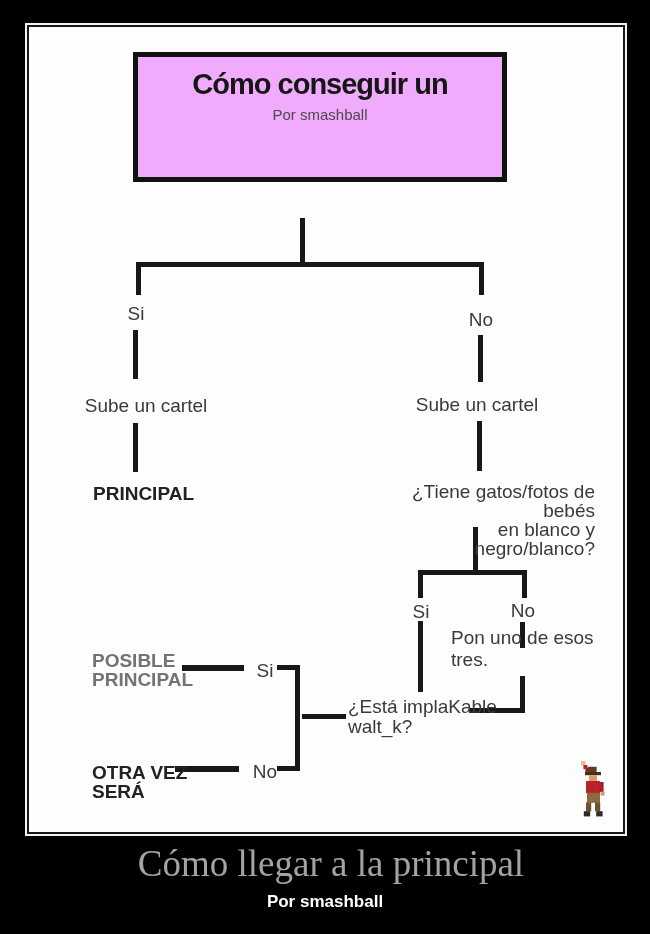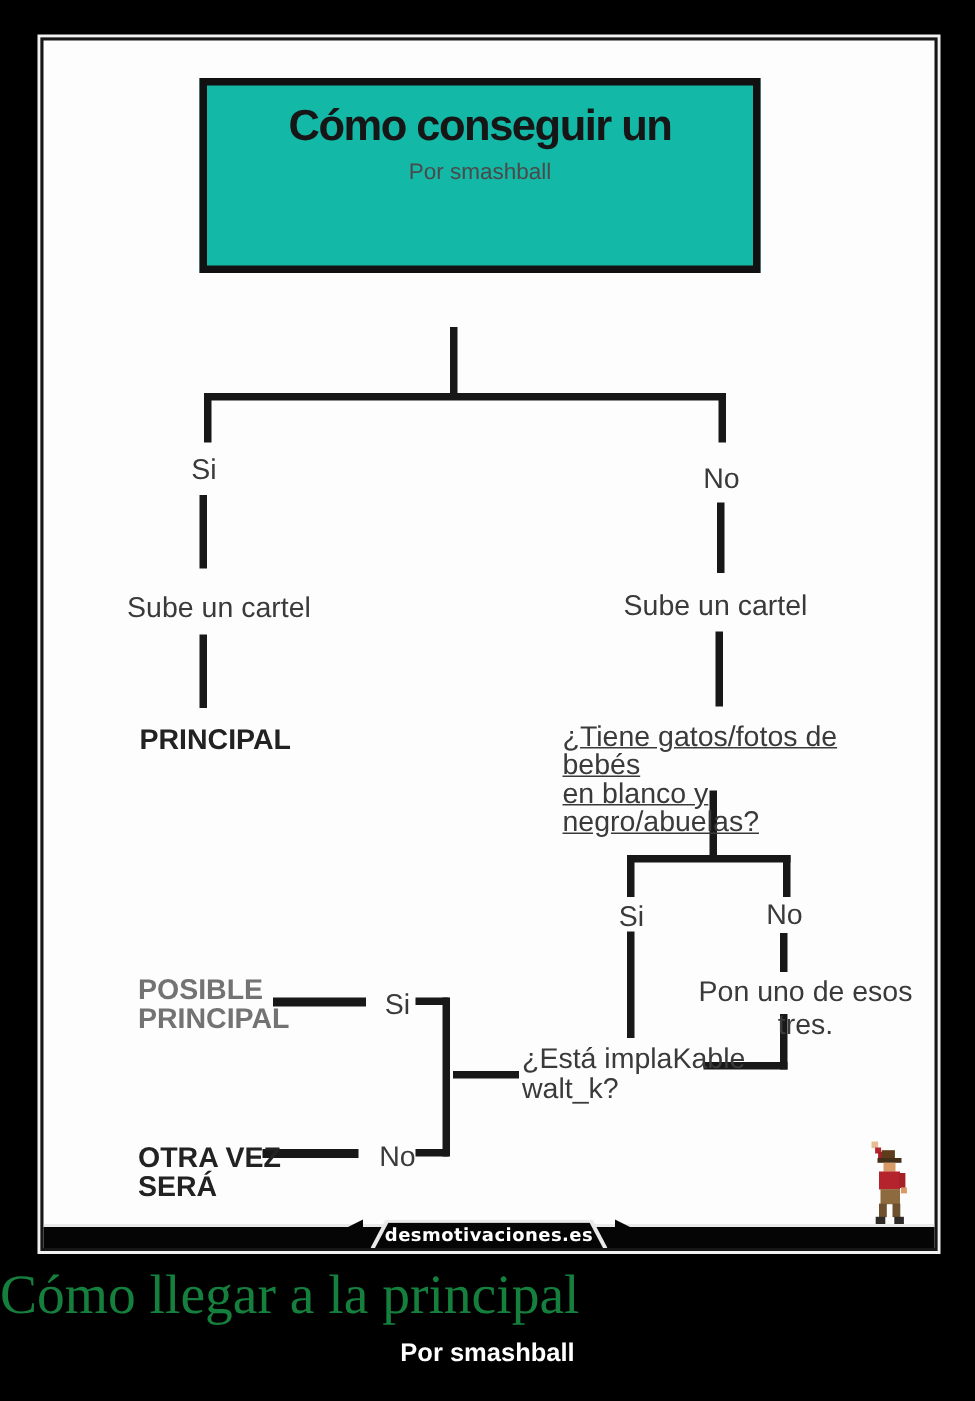--- a/index.html
+++ b/index.html
@@ -5,21 +5,21 @@
   html,body{margin:0;padding:0;background:#000;}
   .page{position:relative;width:650px;height:934px;background:#000;overflow:hidden;
         font-family:"Liberation Sans",sans-serif;}
 
   
   .photo-frame{position:absolute;left:25px;top:23px;border:2px solid #f2f2f2;background:#000;}
   .photo{position:relative;width:594px;height:805px;border:2px solid #161616;background:#fdfdfd;}
 
   
   .title-box{position:absolute;left:104px;top:25px;width:374px;height:130px;box-sizing:border-box;
-             border:5px solid #111;text-align:center;padding-top:11px;background:#14b8a6;}
+             border:5px solid #111;text-align:center;padding-top:11px;background:#f0abfc;}
   .title-line{font-weight:bold;font-size:29px;line-height:33px;color:#161616;letter-spacing:-1px;}
   .title-byline{font-size:15px;color:#4a4a4a;margin-top:5px;}
 
   
   .ln{position:absolute;background:#181818;}
   .ln-stem{left:271px;top:191px;width:5px;height:44px;}
   .ln-split1{left:107px;top:235px;width:348px;height:5px;}
   .ln-drop1l{left:107px;top:235px;width:5px;height:33px;}
   .ln-drop1r{left:450px;top:235px;width:5px;height:33px;}
   .ln-v2l{left:104px;top:303px;width:5px;height:49px;}
@@ -43,24 +43,24 @@
 
   
   .lbl{position:absolute;font-size:19px;color:#3a3a3a;}
   .q1{left:75px;top:162px;width:400px;text-align:center;font-size:16px;}
   .q1 .red{color:#cc2222;font-weight:bold;}
   .lbl-si1{left:87px;top:276px;width:40px;text-align:center;}
   .lbl-no1{left:432px;top:282px;width:40px;text-align:center;}
   .lbl-sube-l{left:47px;top:368px;width:140px;text-align:center;}
   .lbl-sube-r{left:378px;top:367px;width:140px;text-align:center;}
   .lbl-principal{left:64px;top:456px;font-weight:bold;color:#222;}
-  .lbl-q2{left:346px;top:455px;width:220px;text-align:left;line-height:19px;text-decoration:underline;}
+  .lbl-q2{left:346px;top:455px;width:220px;text-align:right;line-height:19px;}
   .lbl-si2{left:372px;top:574px;width:40px;text-align:center;}
   .lbl-no2{left:474px;top:573px;width:40px;text-align:center;}
-  .lbl-pon{left:422px;top:624px;width:172px;text-align:center;}
+  .lbl-pon{left:422px;top:600px;width:172px;text-align:left;}
   .lbl-q3{left:319px;top:670px;line-height:20px;}
   .lbl-si3{left:218px;top:633px;width:36px;text-align:center;}
   .lbl-no3{left:218px;top:734px;width:36px;text-align:center;}
   .lbl-posible{left:63px;top:624px;font-weight:bold;color:#737373;line-height:19px;}
   .lbl-otra{left:63px;top:736px;font-weight:bold;color:#222;line-height:19px;}
 
   
   .cowboy{position:absolute;left:540px;top:733px;}
 
   
@@ -71,22 +71,22 @@
   .notch-r{right:calc(50% - 98px);border-right:14px solid transparent;border-bottom:7px solid #050505;}
   .logo-tab-outer{position:absolute;left:50%;bottom:0;transform:translateX(-50%);
       width:158px;height:19px;background:#e9e9e9;
       clip-path:polygon(10px 0,148px 0,158px 100%,0 100%);}
   .logo-tab{position:absolute;left:3px;top:2px;width:152px;height:17px;background:#050505;
       clip-path:polygon(9px 0,143px 0,152px 100%,0 100%);
       text-align:center;color:#fff;font-family:"DejaVu Sans",sans-serif;
       font-weight:bold;font-size:12px;line-height:16px;letter-spacing:0.3px;}
 
   
-  .caption-title{position:absolute;left:0;right:0;top:843px;text-align:left;color:#15803d;
-      font-family:"Liberation Serif",serif;font-size:37px;line-height:42px;}
+  .caption-title{position:absolute;left:0;right:0;top:843px;text-align:center;color:#a3a3a3;
+      font-family:"Liberation Serif",serif;font-size:37px;line-height:42px;padding-left:12px;}
   .caption-byline{position:absolute;left:0;right:0;top:892px;text-align:center;color:#fff;
       font-size:17px;font-weight:bold;}
 </style>
 </head>
 <body>
 
 <div class="page">
 
   <div class="photo-frame">
     <div class="photo">
@@ -121,21 +121,21 @@
       <div class="ln ln-sera"></div>
 
       <div class="lbl lbl-si1">Si</div>
       <div class="lbl lbl-no1">No</div>
       <div class="lbl lbl-sube-l">Sube un cartel</div>
       <div class="lbl lbl-sube-r">Sube un cartel</div>
       <div class="lbl lbl-principal">PRINCIPAL</div>
 
       <div class="lbl lbl-q2">
         <div>¿Tiene gatos/fotos de bebés</div>
-        <div>en blanco y negro/abuelas?</div>
+        <div>en blanco y negro/blanco?</div>
       </div>
       <div class="lbl lbl-si2">Si</div>
       <div class="lbl lbl-no2">No</div>
       <div class="lbl lbl-pon">Pon uno de esos tres.</div>
 
       <div class="lbl lbl-q3">
         <div>¿Está implaKable</div>
         <div>walt_k?</div>
       </div>
       <div class="lbl lbl-si3">Si</div>
@@ -159,27 +159,20 @@
         <rect x="8.5" y="10.5" width="7" height="6" fill="#b5242c"></rect>
         <rect x="15.3" y="11" width="2" height="5" fill="#a52028"></rect>
         <rect x="15.8" y="15.8" width="2" height="2" fill="#d89a66"></rect>
         <rect x="9" y="16.4" width="6.5" height="5" fill="#8d6b3f"></rect>
         <rect x="8.5" y="21.2" width="2.6" height="4.5" fill="#6e5230"></rect>
         <rect x="13" y="21.2" width="2.6" height="4.5" fill="#6e5230"></rect>
         <rect x="7.4" y="25.6" width="3.2" height="2.6" fill="#2e2a26"></rect>
         <rect x="13.6" y="25.6" width="3.2" height="2.6" fill="#2e2a26"></rect>
       </svg>
 
-      <div class="logo-bar">
-        <div class="notch notch-l"></div>
-        <div class="notch notch-r"></div>
-        <div class="logo-tab-outer">
-          <div class="logo-tab">desmotivaciones.es</div>
-        </div>
-      </div>
 
     </div>
   </div>
 
   <div class="caption-title">Cómo llegar a la principal</div>
   <div class="caption-byline">Por smashball</div>
 
 </div>
 
 </body></html>

